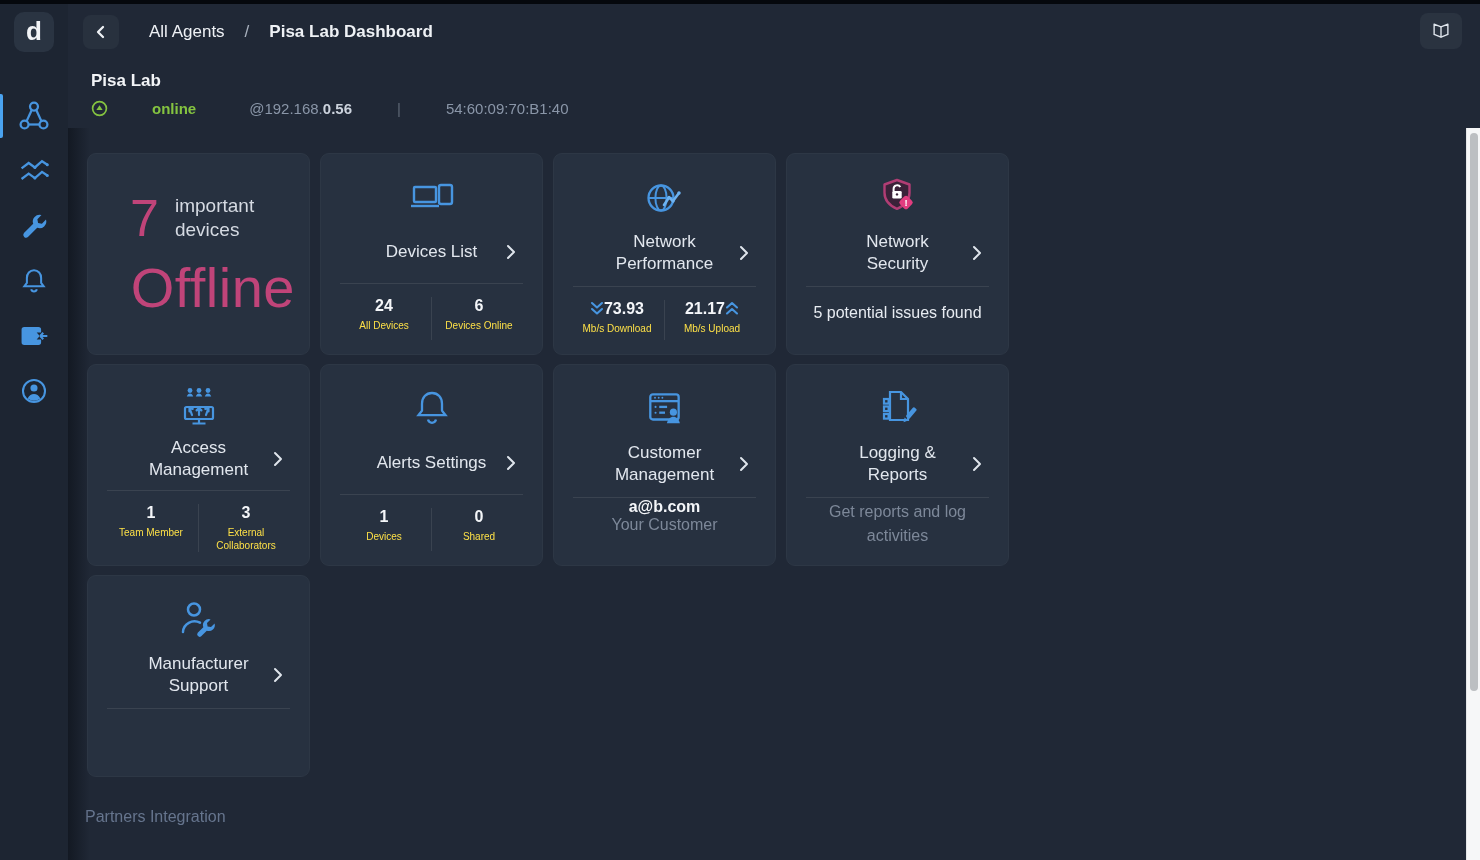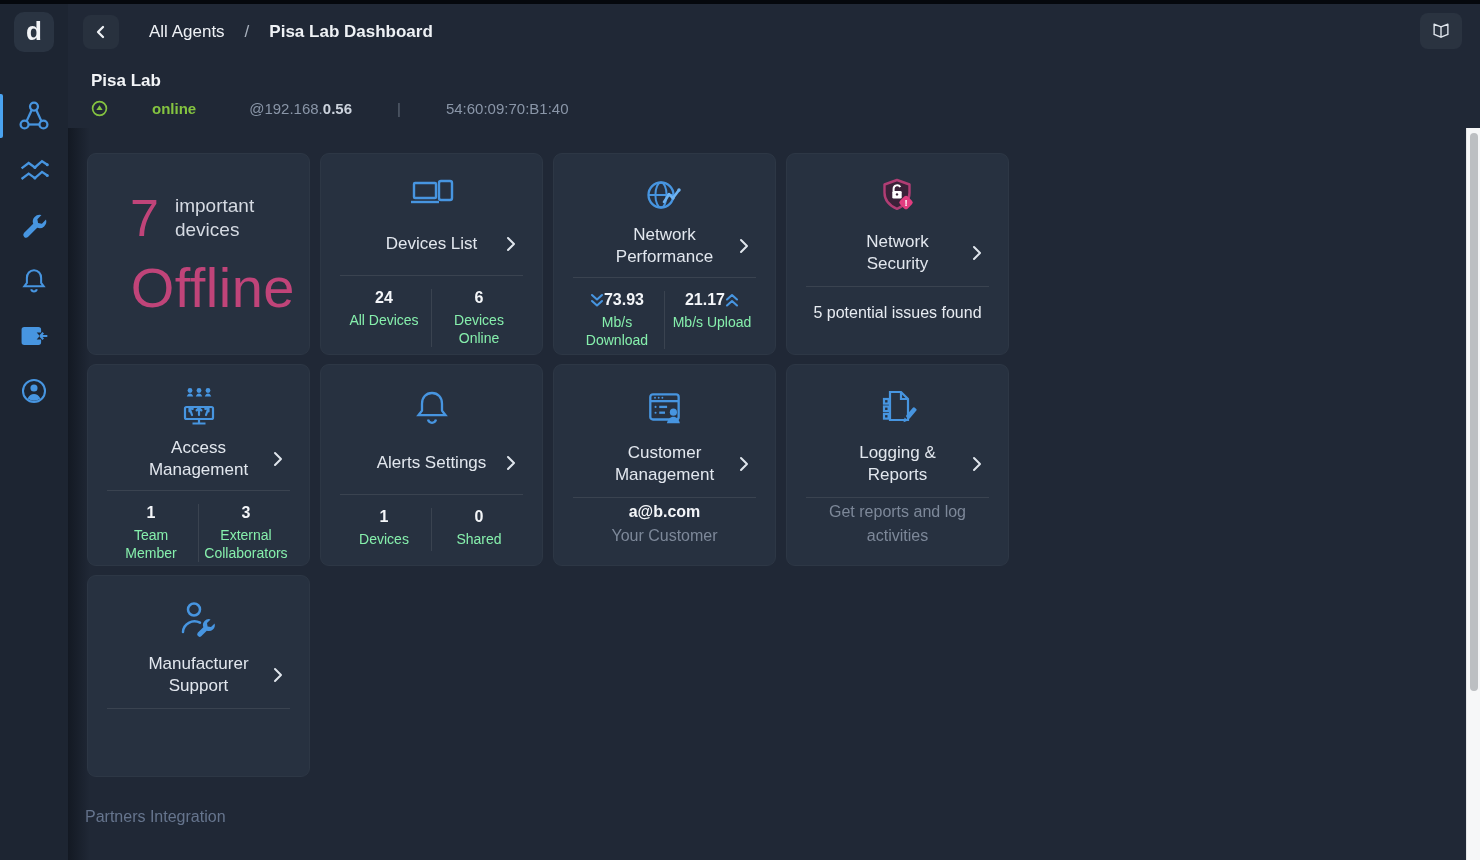--- a/index.html
+++ b/index.html
@@ -53,25 +53,25 @@
   .c-icon { height:48px; display:flex; align-items:center; justify-content:center; }
   .c-title-row { position:relative; margin-top:9px; display:flex; align-items:center; justify-content:center; min-height:42px; }
   .c-title { max-width:124px; text-align:center; font-size:17px; line-height:1.32; color:#e2e7ee; }
   .c-chevron { position:absolute; right:10px; top:50%; transform:translateY(-50%); display:flex; }
   .c-divider { border-top:1px solid #3a4350; margin:10px 3px 0; }
   .c-stats { flex:1; display:flex; padding-top:13px; }
   .stat { flex:1; text-align:center; padding:0 4px; }
   .stat + .stat { border-left:1px solid #3a4350; }
   .stat-value { font-size:16px; font-weight:700; color:#f4f6f9; }
   .stat-value-row { display:flex; align-items:center; justify-content:center; }
-  .stat-label { margin-top:5px; font-size:14px; line-height:1.25; color:#86efac; }
+  .stat-label { margin-top:5px; font-size:10px; line-height:1.25; color:#fde047; }
   .c-note { flex:1; display:flex; align-items:center; justify-content:center; text-align:center;
             font-size:16px; color:#e7ebf1; padding:0 8px; }
   .c-note.muted { color:#7d8899; line-height:1.5; }
-  .c-note-stack { flex:1; display:flex; flex-direction:column; align-items:center; justify-content:center; gap:6px; }
+  .c-note-stack { flex:1; display:flex; flex-direction:column; align-items:center; }
   .cv-main { font-size:16px; font-weight:700; color:#f4f6f9; }
   .cv-sub { font-size:16px; color:#7d8899; }
 
   
   .card.offline { padding:18px 14px; justify-content:center; gap:16px; }
   .off-top { display:flex; align-items:center; justify-content:center; gap:16px; }
   .off-count { font-size:52px; color:#c04479; line-height:1; }
   .off-label { font-size:19px; color:#d5dae2; line-height:1.25; width:92px; }
   .off-status { text-align:right; font-size:56px; color:#c04479; line-height:1; letter-spacing:.5px; }
 

